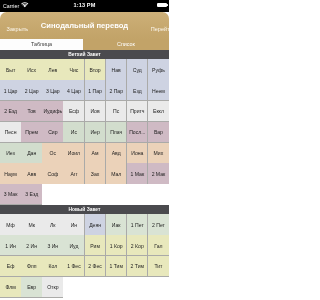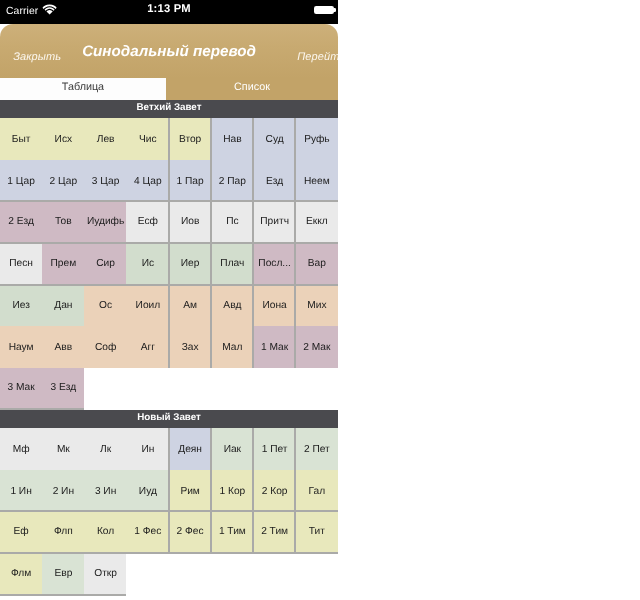--- a/index.html
+++ b/index.html
@@ -19,21 +19,21 @@
            background:#fff;border-radius:1.1px;box-sizing:border-box;}
   .sb-battcap{position:absolute;left:167px;top:4.1px;width:1.1px;height:2.2px;background:#fff;border-radius:0 0.6px 0.6px 0;}
 
   
   .sheet{position:absolute;left:0;top:12.4px;width:169px;height:287.6px;
          border-radius:6.5px 6.5px 0 0;overflow:hidden;background:#fff;}
 
   
   .navbar{position:absolute;left:0;top:0;width:183px;height:27px;
           background:linear-gradient(180deg,#cdb07a 0%,#c8aa71 40%,#c2a368 100%);
-          box-sizing:border-box;font-style:italic;}
+          box-sizing:border-box;}
   .nav-title{position:absolute;left:30px;width:109px;top:8.5px;text-align:center;
              color:#ffffff;font-size:7.6px;line-height:10px;font-weight:bold;
              white-space:nowrap;overflow:hidden;}
   .nav-btn{position:absolute;top:12.6px;color:#fcf7ee;font-size:5.5px;line-height:8px;white-space:nowrap;letter-spacing:0.05px;}
   .nav-left{left:6.6px;}
   .nav-right{right:10.2px;}
 
   
   .segbar{position:absolute;left:0;top:27px;width:169px;height:10.5px;background:#c2a368;}
   .seg{position:absolute;top:0;height:10.5px;display:flex;align-items:center;justify-content:center;

